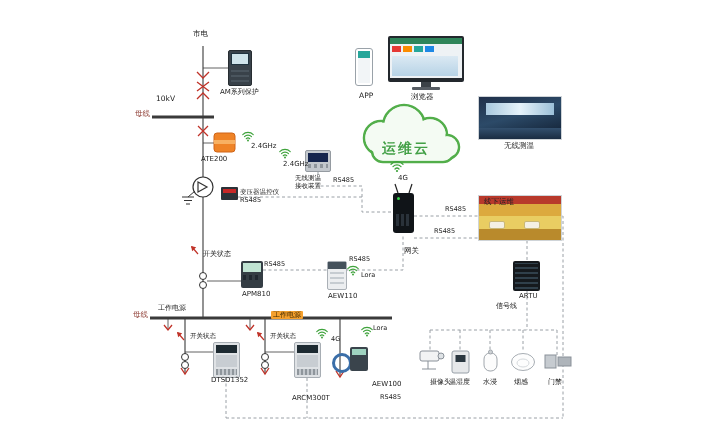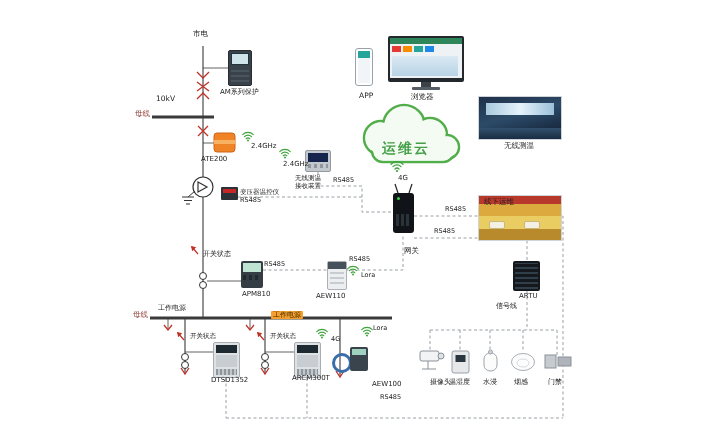--- a/index.html
+++ b/index.html
@@ -321,39 +321,39 @@
   <div class="lbl xs" style="left:295px;top:175px">无线测温</div>
   <div class="lbl xs" style="left:295px;top:183px">接收装置</div>
   <div class="lbl xs" style="left:333px;top:177px">RS485</div>
   <div class="lbl xs" style="left:240px;top:189px">变压器温控仪</div>
   <div class="lbl xs" style="left:240px;top:197px">RS485</div>
   <div class="lbl s" style="left:203px;top:250px">开关状态</div>
   <div class="lbl xs" style="left:264px;top:261px">RS485</div>
   <div class="lbl s" style="left:242px;top:290px">APM810</div>
   <div class="lbl xs" style="left:349px;top:256px">RS485</div>
   <div class="lbl xs" style="left:361px;top:272px">Lora</div>
-  <div class="lbl s" style="left:316px;top:292px">AEW110</div>
+  <div class="lbl s" style="left:328px;top:292px">AEW110</div>
   <div class="lbl s" style="left:398px;top:174px">4G</div>
   <div class="lbl" style="left:404px;top:247px">网关</div>
   <div class="cloud-label" style="left:382px;top:140px">运维云</div>
   <div class="lbl" style="left:359px;top:92px">APP</div>
   <div class="lbl" style="left:411px;top:93px">浏览器</div>
   <div class="lbl" style="left:504px;top:142px">无线测温</div>
   <div class="lbl" style="left:484px;top:198px">线下运维</div>
   <div class="lbl xs" style="left:445px;top:206px">RS485</div>
   <div class="lbl xs" style="left:434px;top:228px">RS485</div>
   <div class="lbl s" style="left:519px;top:292px">ARTU</div>
   <div class="lbl s" style="left:496px;top:302px">信号线</div>
   <div class="lbl maroon" style="left:133px;top:311px">母线</div>
   <div class="lbl s" style="left:158px;top:304px">工作电源</div>
   <div class="lbl s orange-bg" style="left:271px;top:311px">工作电源</div>
   <div class="lbl xs" style="left:190px;top:333px">开关状态</div>
   <div class="lbl xs" style="left:270px;top:333px">开关状态</div>
   <div class="lbl s" style="left:211px;top:376px">DTSD1352</div>
-  <div class="lbl s" style="left:292px;top:374px">ARCM300T</div>
+  <div class="lbl s" style="left:292px;top:394px">ARCM300T</div>
   <div class="lbl xs" style="left:331px;top:336px">4G</div>
   <div class="lbl s" style="left:372px;top:380px">AEW100</div>
   <div class="lbl xs" style="left:373px;top:325px">Lora</div>
   <div class="lbl xs" style="left:380px;top:394px">RS485</div>
   <div class="lbl s" style="left:430px;top:378px">摄像头</div>
   <div class="lbl s" style="left:449px;top:378px">温湿度</div>
   <div class="lbl s" style="left:483px;top:378px">水浸</div>
   <div class="lbl s" style="left:514px;top:378px">烟感</div>
   <div class="lbl s" style="left:548px;top:378px">门禁</div>
 

